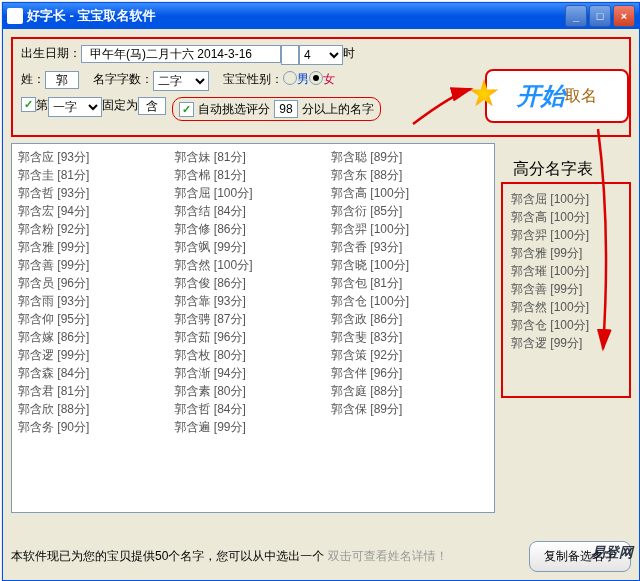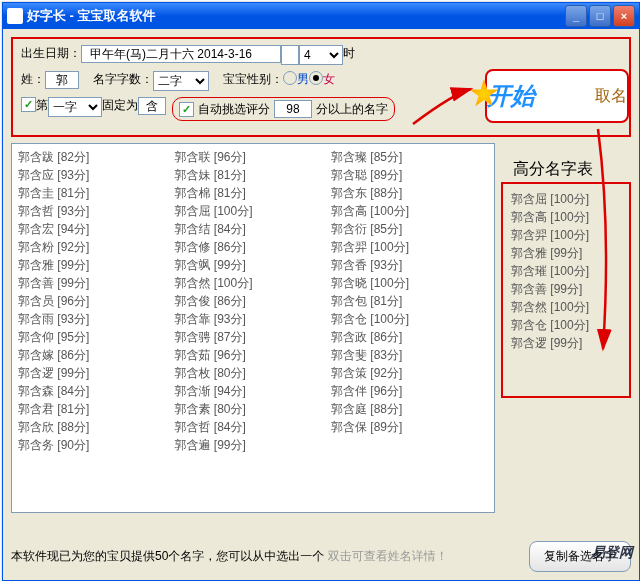--- a/index.html
+++ b/index.html
@@ -13,21 +13,21 @@
 .client{position:absolute;top:26px;left:0;right:0;bottom:0;background:#ece9d8;padding:8px;box-sizing:border-box}
 .topgroup{border:2px solid #d00;padding:6px 8px;position:relative;height:100px;box-sizing:border-box}
 .row{display:flex;align-items:flex-start;margin-bottom:6px;}
 .lbl{font-size:12px}
 .txt{border:1px solid #7f9db9;background:#fff;padding:1px 4px;height:18px;box-sizing:border-box;font-size:12px}
 .sel{border:1px solid #7f9db9;background:#fff;height:20px;font-size:12px}
 .chk{width:13px;height:13px;border:1px solid #7f9db9;background:#fff;display:inline-flex;align-items:center;justify-content:center;color:#21a121;font-weight:bold;font-size:11px}
 .radio{width:12px;height:12px;border:1px solid #7f9db9;border-radius:50%;display:inline-flex;align-items:center;justify-content:center}
 .radio.sel-r::after{content:"";width:6px;height:6px;background:#000;border-radius:50%}
 .subgroup{display:inline-flex;align-items:center;gap:4px;border:1.5px solid #d00;border-radius:10px;padding:2px 6px}
-.startbox{position:absolute;right:10px;top:40px;width:140px;height:50px;border:2px solid #d00;border-radius:8px;background:#fff;display:flex;align-items:center;justify-content:space-between}
+.startbox{position:absolute;right:10px;top:40px;width:140px;height:50px;border:2px solid #d00;border-radius:8px;background:#fff;display:flex;align-items:center;justify-content:center}
 .startbox .star{position:absolute;left:-18px;top:8px;width:30px;height:30px;background:radial-gradient(circle,#ffd700,#ff8c00);clip-path:polygon(50% 0%,61% 35%,98% 35%,68% 57%,79% 91%,50% 70%,21% 91%,32% 57%,2% 35%,39% 35%)}
 .startbox .big{color:#1e90ff;font-size:24px;font-style:italic;font-weight:bold}
 .startbox .sm{color:#a16207;font-size:16px}
 .cols{display:flex;gap:6px;margin-top:6px;height:370px}
 .listbox{flex:1;border:1px solid #7f9db9;background:#fff;padding:4px 6px;overflow:hidden;font-size:12px;line-height:18px;color:#555}
 .listbox .r{display:flex}
 .listbox .c{width:33.3%}
 .side{width:130px}
 .side .hdr{font-size:16px;margin:16px 0 2px 12px}
 .sidebox{border:2px solid #d00;height:200px;padding:6px 8px;font-size:12px;line-height:18px;color:#555}
@@ -78,39 +78,34 @@
       <div class="row">
         <span class="chk">✓</span>
         <span class="lbl">第</span>
         <select class="sel" style="width:54px"><option>一字</option></select>
         <span class="lbl">固定为</span>
         <input class="txt" style="width: 28px; text-align: center;" value="含">
         <span style="width:6px"></span>
         <span class="subgroup">
           <span class="chk">✓</span>
           <span class="lbl">自动挑选评分</span>
-          <input class="txt" style="width: 38px; text-align: center;" value="98">
+          <input class="txt" style="width: 24px; text-align: center;" value="98">
           <span class="lbl">分以上的名字</span>
         </span>
       </div>
     </div>
 
     <div class="startbox">
       <div class="star"></div>
       <span class="big">开始</span>
         <span class="sm">取名</span>
     </div>
 
     <div class="cols">
       <div class="listbox" id="mainlist">
-          <div class="r">
-            <div class="c">郭含跋  [82分]</div>
-            <div class="c">郭含联  [96分]</div>
-            <div class="c">郭含璨  [85分]</div>
-          </div>
           <div class="r">
             <div class="c">郭含应  [93分]</div>
             <div class="c">郭含妹  [81分]</div>
             <div class="c">郭含聪  [89分]</div>
           </div>
           <div class="r">
             <div class="c">郭含圭  [81分]</div>
             <div class="c">郭含棉  [81分]</div>
             <div class="c">郭含东  [88分]</div>
           </div>

